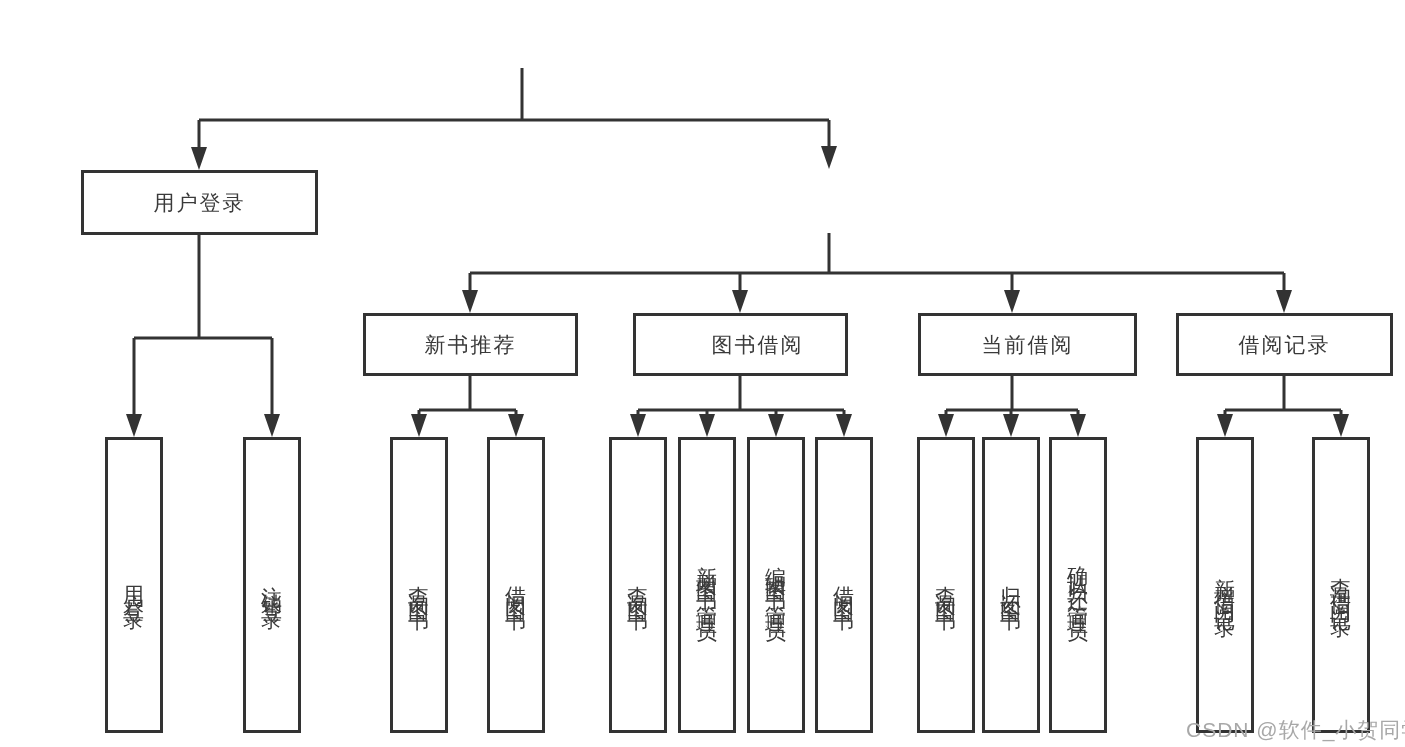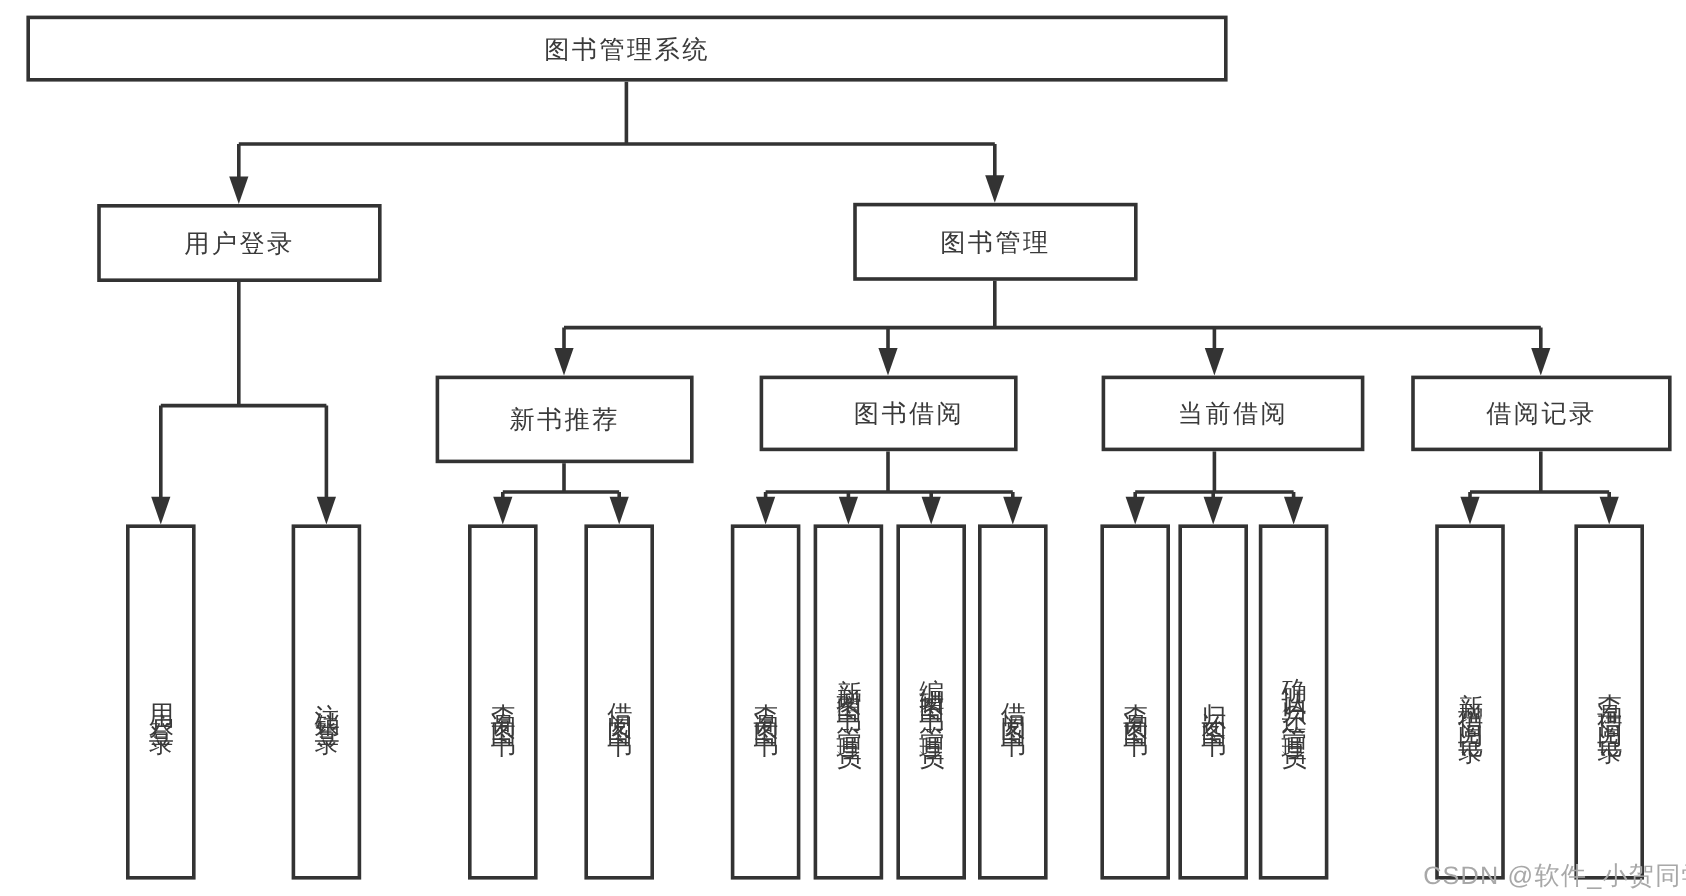--- a/index.html
+++ b/index.html
@@ -16,21 +16,21 @@
   .vbox .label{
     writing-mode:vertical-rl;text-orientation:mixed;
     letter-spacing:8px;line-height:1;white-space:nowrap;
   }
   
   .n-root{left:22px;top:13px;width:1001px;height:55px;}
   
   .n-l2a{left:81px;top:170px;width:237px;height:65px;}
   .n-l2b{left:711px;top:169px;width:237px;height:65px;}
   
-  .n-l3a{left:363px;top:313px;width:215px;height:73px;}
+  .n-l3a{left:363px;top:313px;width:215px;height:63px;}
   .n-l3b{left:633px;top:313px;width:215px;height:63px;padding-left:34px;}
   .n-l3c{left:903px;top:313px;width:219px;height:63px;margin-left:15px;}
   .n-l3d{left:1176px;top:313px;width:217px;height:63px;}
   
   .leaf{top:437px;width:58px;height:296px;}
   .g1b1{left:105px;} .g1b2{left:243px;}
   .g2b1{left:390px;} .g2b2{left:487px;}
   .g3b1{left:609px;} .g3b2{left:678px;} .g3b3{left:747px;} .g3b4{left:815px;}
   .g4b1{left:917px;} .g4b2{left:982px;} .g4b3{left:1049px;}
   .g5b1{left:1196px;} .g5b2{left:1312px;}
@@ -80,29 +80,23 @@
       <polygon points="768,414 784,414 776,437"></polygon>
       <polygon points="836,414 852,414 844,437"></polygon>
       <polygon points="938,414 954,414 946,437"></polygon>
       <polygon points="1003,414 1019,414 1011,437"></polygon>
       <polygon points="1070,414 1086,414 1078,437"></polygon>
       <polygon points="1217,414 1233,414 1225,437"></polygon>
       <polygon points="1333,414 1349,414 1341,437"></polygon>
     </g>
   </svg>
 
-  <div class="box n-root">
-    <span class="label">图书管理系统</span>
-  </div>
 
   <div class="box n-l2a">
     <span class="label">用户登录</span>
-  </div>
-  <div class="box n-l2b">
-    <span class="label">图书管理</span>
   </div>
 
   <div class="box n-l3a">
     <span class="label">新书推荐</span>
   </div>
   <div class="box n-l3b">
     <span class="label">图书借阅</span>
   </div>
   <div class="box n-l3c">
     <span class="label">当前借阅</span>

